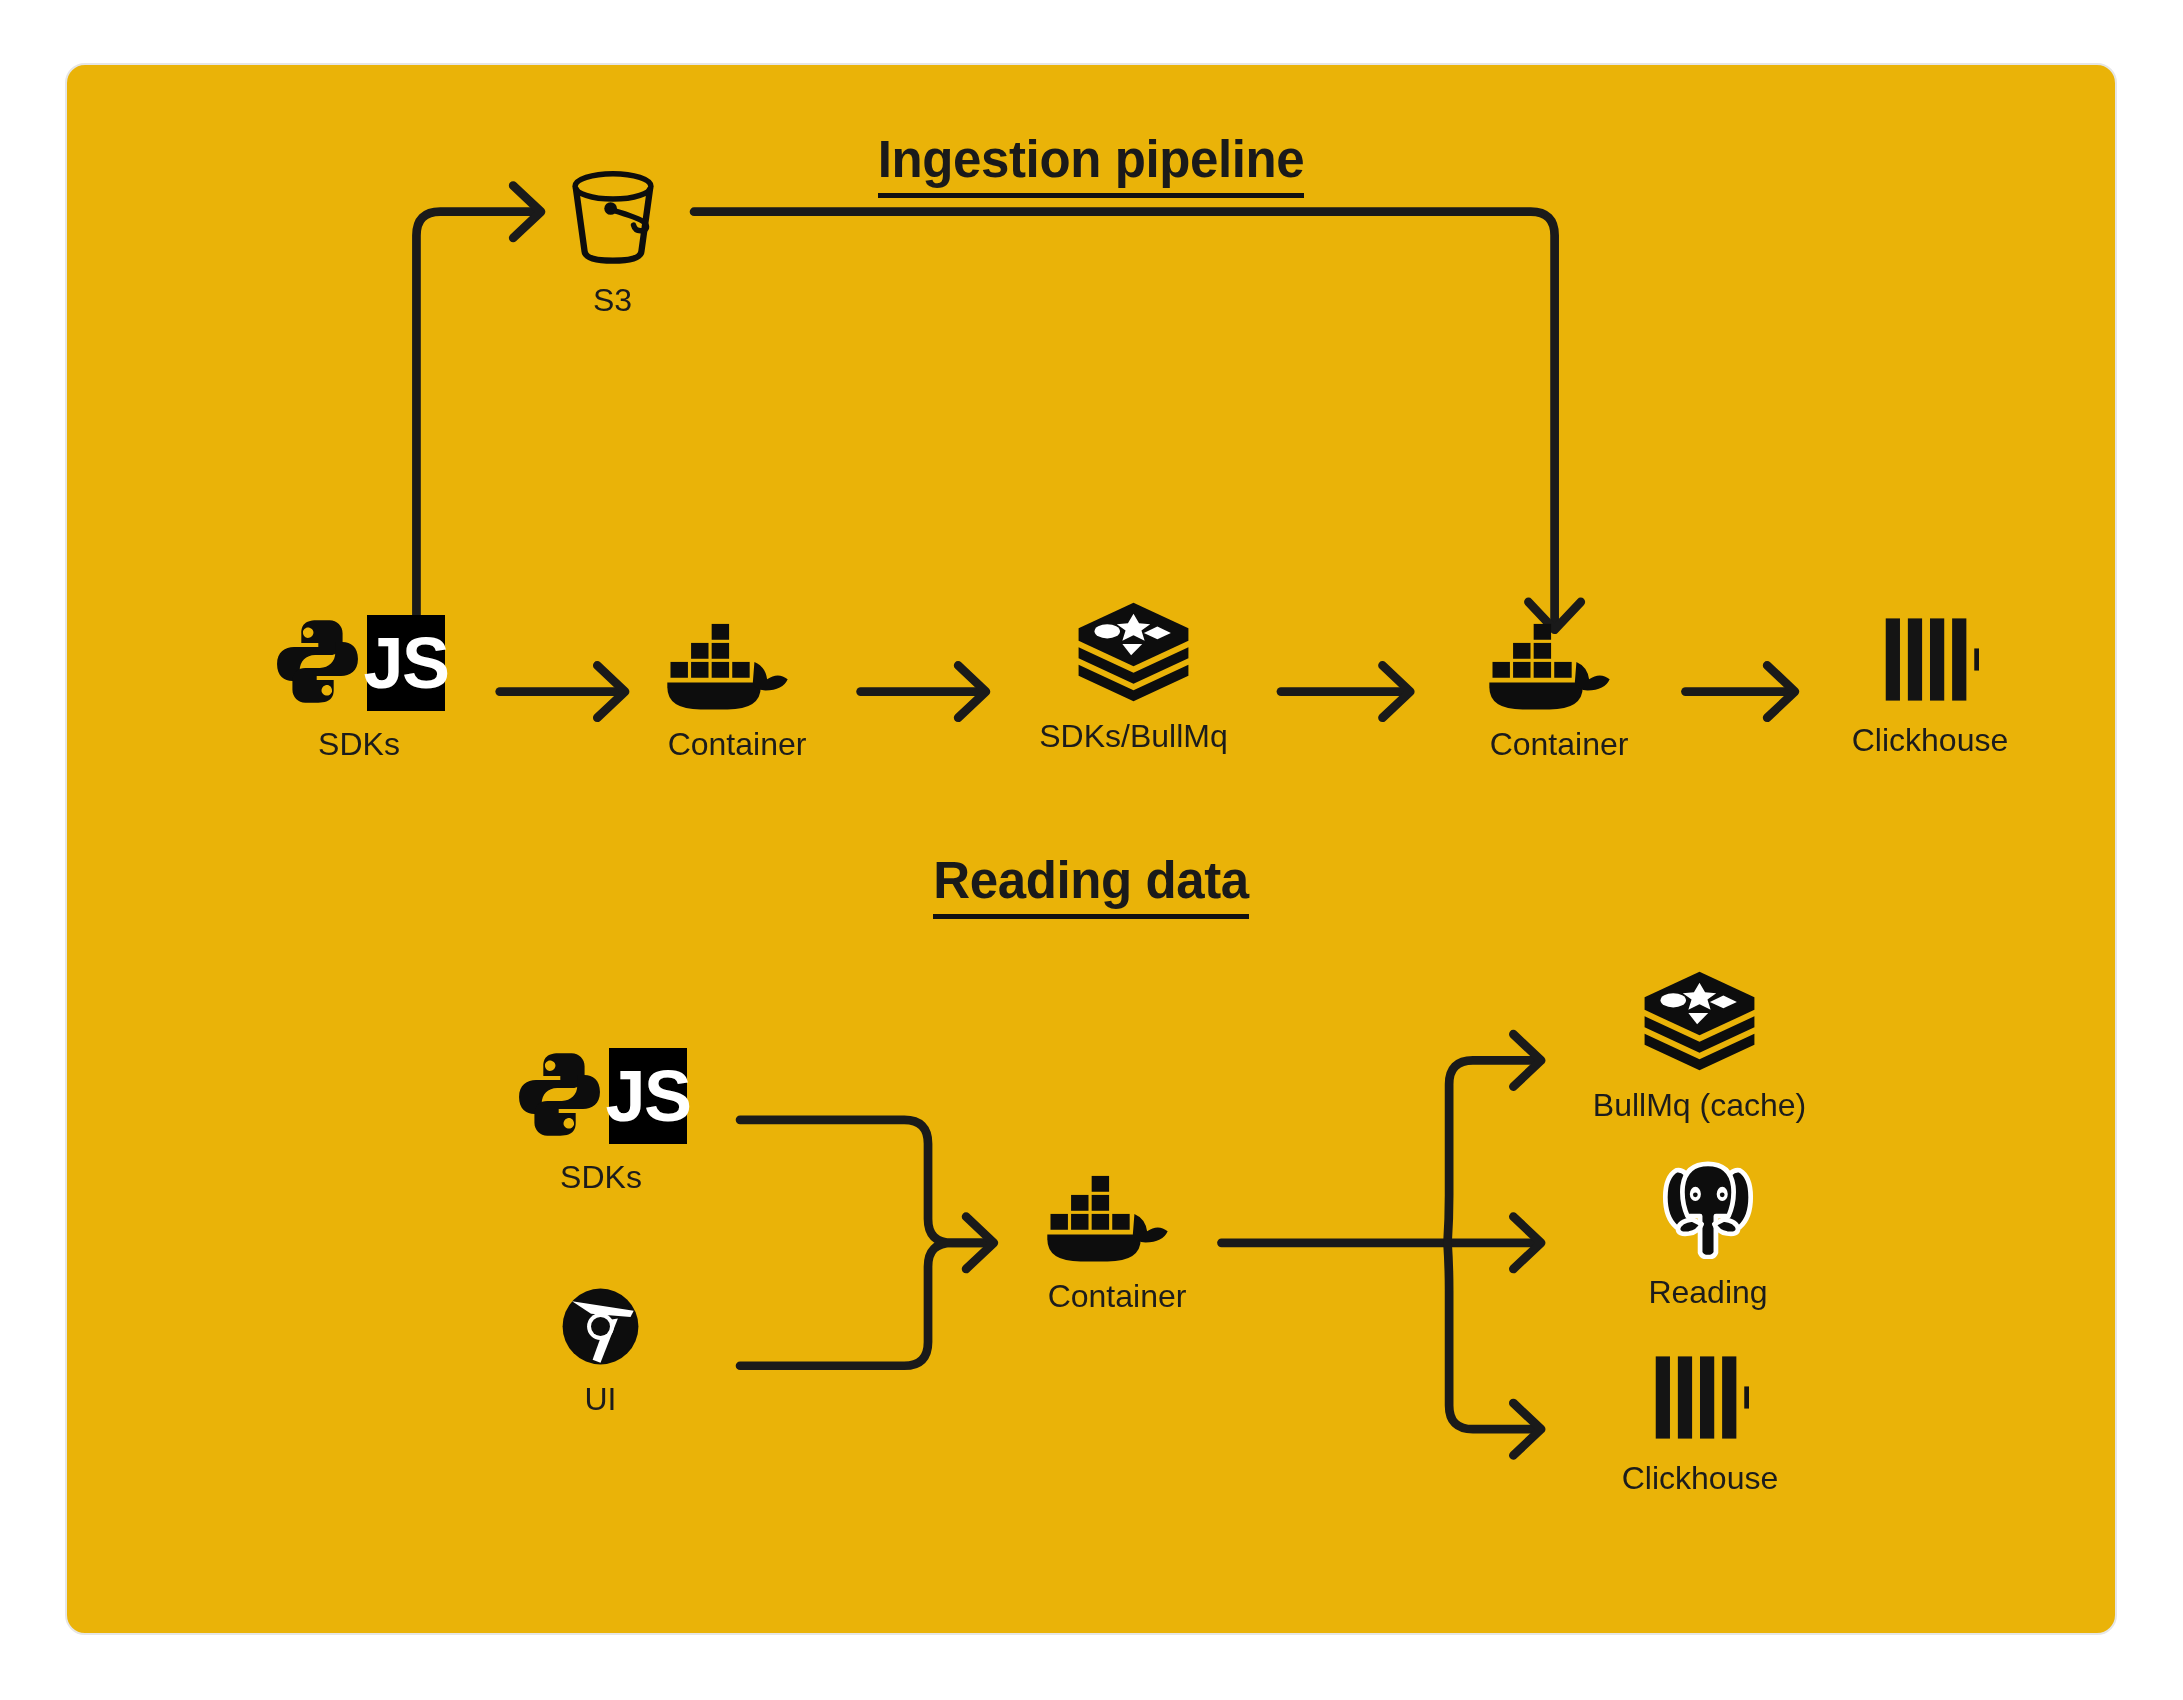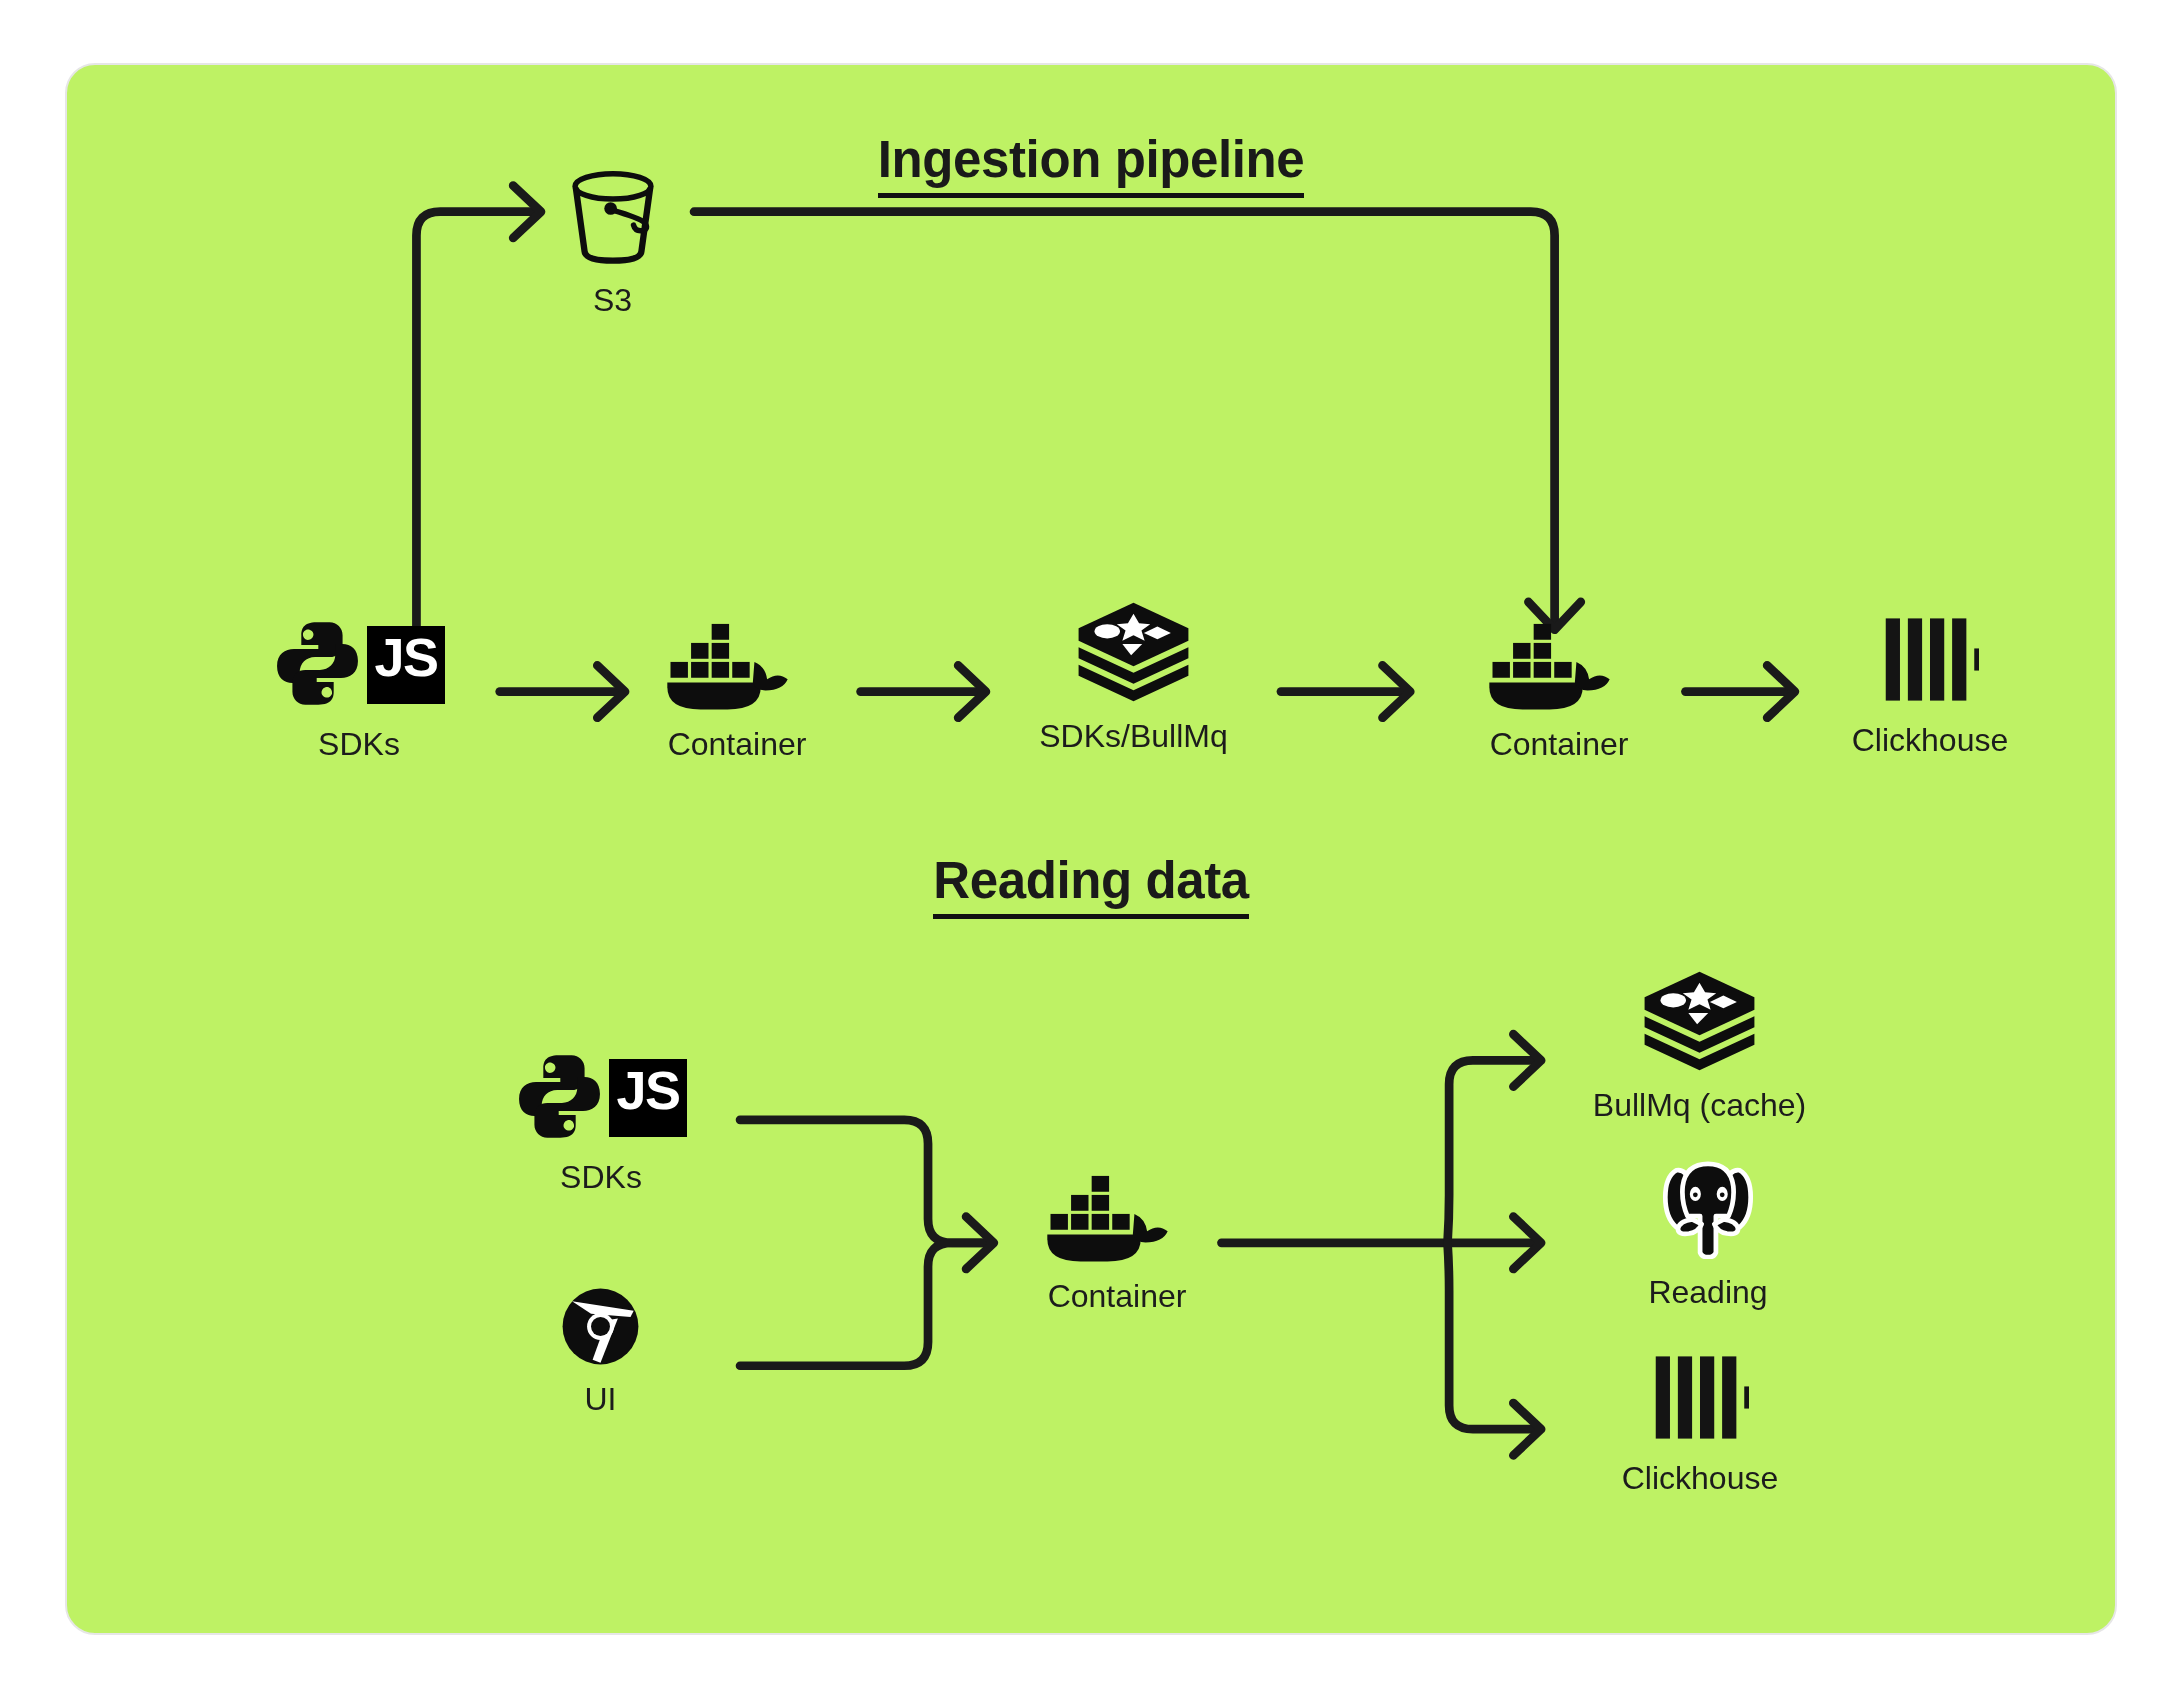--- a/index.html
+++ b/index.html
@@ -13,22 +13,22 @@
     font-family: "Liberation Sans", sans-serif;
     -webkit-font-smoothing: antialiased;
   }
   #card {
     position: absolute;
     left: 65px;
     top: 63px;
     width: 2052px;
     height: 1572px;
     border: 2.4px solid #e6e6e6;
-    border-radius: 30px;
-    background: #bef264;
+    border-radius: 20px;
+    background: #eab308;
     box-sizing: border-box;
   }
   .section-title {
     position: absolute;
     width: 100%;
     text-align: center;
     font-weight: bold;
     color: #1a1a1a;
     letter-spacing: -0.4px;
   }
@@ -65,26 +65,27 @@
   }
   .flow-svg {
     position: absolute;
     left: 0;
     top: 0;
     overflow: visible;
     pointer-events: none;
   }
   .js-badge {
     width: 78px;
-    height: 78px;
+    height: 96px;
     background: #000000;
     color: #ffffff;
-    font-size: 54px;
+    font-size: 72px;
     font-weight: bold;
     display: flex;
+    align-items: center;
     justify-content: center;
     letter-spacing: -1.6px;
     font-family: "Liberation Sans", sans-serif;
   }
   .sdk-group {
     display: flex;
     align-items: center;
     gap: 4.8px;
   }
 </style>

